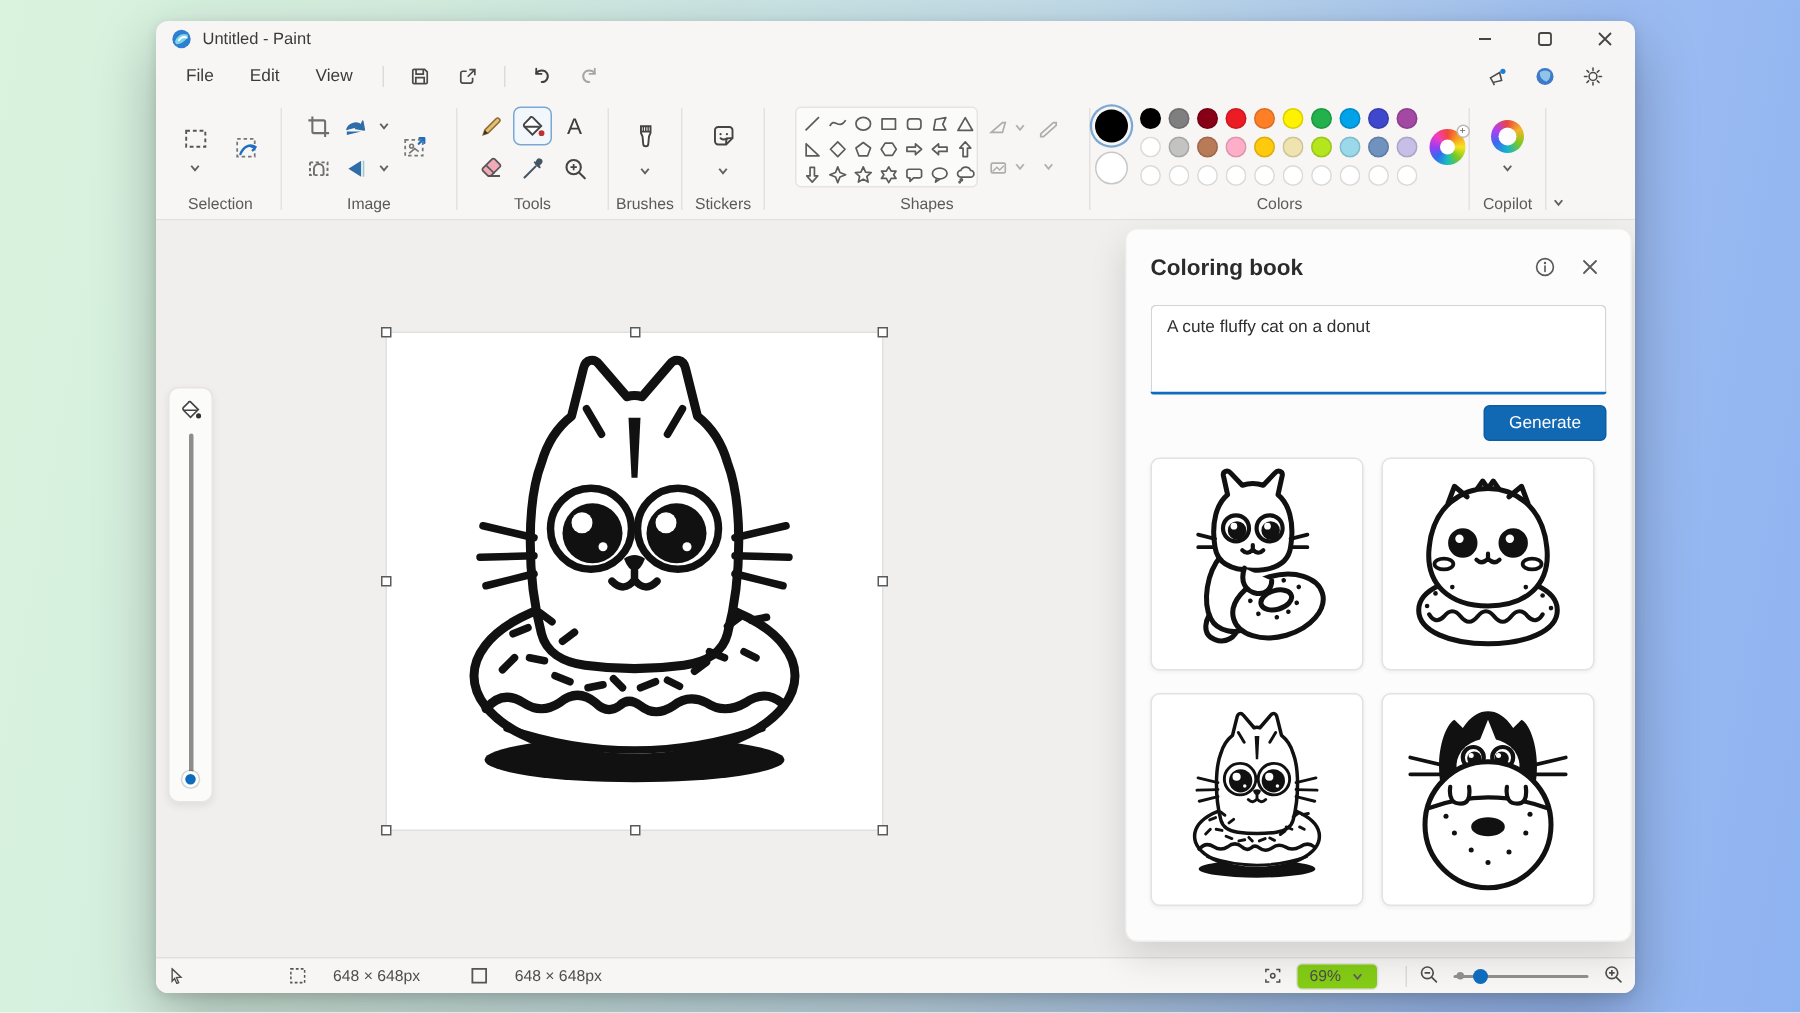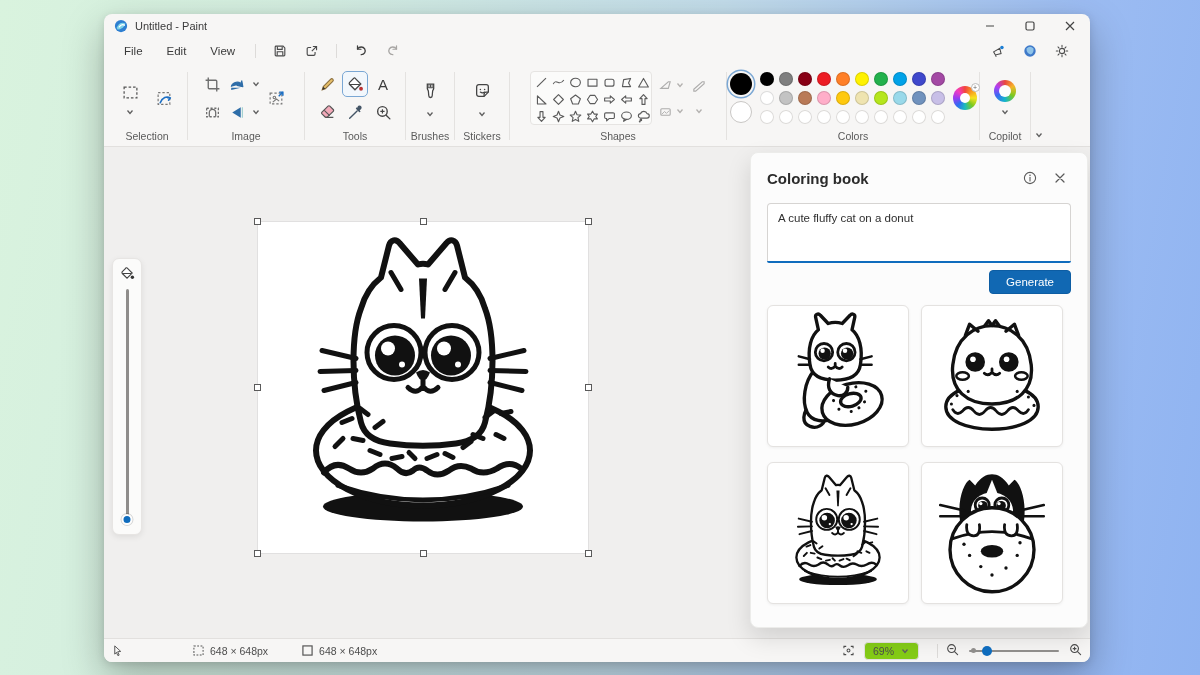--- a/index.html
+++ b/index.html
@@ -98,21 +98,21 @@
     padding:8px 10px; font-size:11.5px; color:#2f2f2f; position:relative; }
   .prompt-underline { height:2px; background:#0f6cbd; border-radius:0 0 2px 2px; }
   .gen-row { display:flex; justify-content:flex-end; margin-top:7px; }
   .gen-btn { background:#1168b3; color:#fff; font-size:11.5px; padding:5px 16px; border-radius:4px; border:1px solid #0d5da3; }
   .thumbs { margin-top:11px; display:grid; grid-template-columns:142px 142px; grid-auto-rows:142px; gap:15px 12px; }
   .thumb { background:#fff; border:1px solid #e4e2e0; border-radius:6px; box-shadow:0 1px 3px rgba(0,0,0,.06); overflow:hidden; }
   .thumb svg { width:100%; height:100%; display:block; }
 
   
   .statusbar { height:24px; border-top:1px solid #e2e0de; display:flex; align-items:center; padding:0 8px; background:#f7f6f5; font-size:10.5px; color:#4d4d4d; }
-  .sb-item { display:flex; align-items:center; gap:6px; }
+  .sb-item { display:flex; align-items:center; gap:18px; }
   .sb-item svg { width:11px; height:11px; }
   .sb-spacer { flex:1; }
   .zoom-select { display:flex; align-items:center; gap:6px; background:#84cc16; border:1px solid #e4e2e0; border-radius:4px; padding:2px 8px; margin:0 10px; }
   .sb-divider { width:1px; height:14px; background:#dddbd9; margin:0 8px; }
   .hslider { width:90px; height:2px; background:#8f8d8b; border-radius:2px; position:relative; margin:0 10px; }
   .hslider .notch { position:absolute; left:2px; top:-2px; width:5px; height:5px; border-radius:50%; background:#8f8d8b; }
   .hslider .hthumb { position:absolute; left:13px; top:-4px; width:10px; height:10px; border-radius:50%; background:#0f6cbd; }
   .mag svg { width:13px; height:13px; }
 </style>
 </head>

